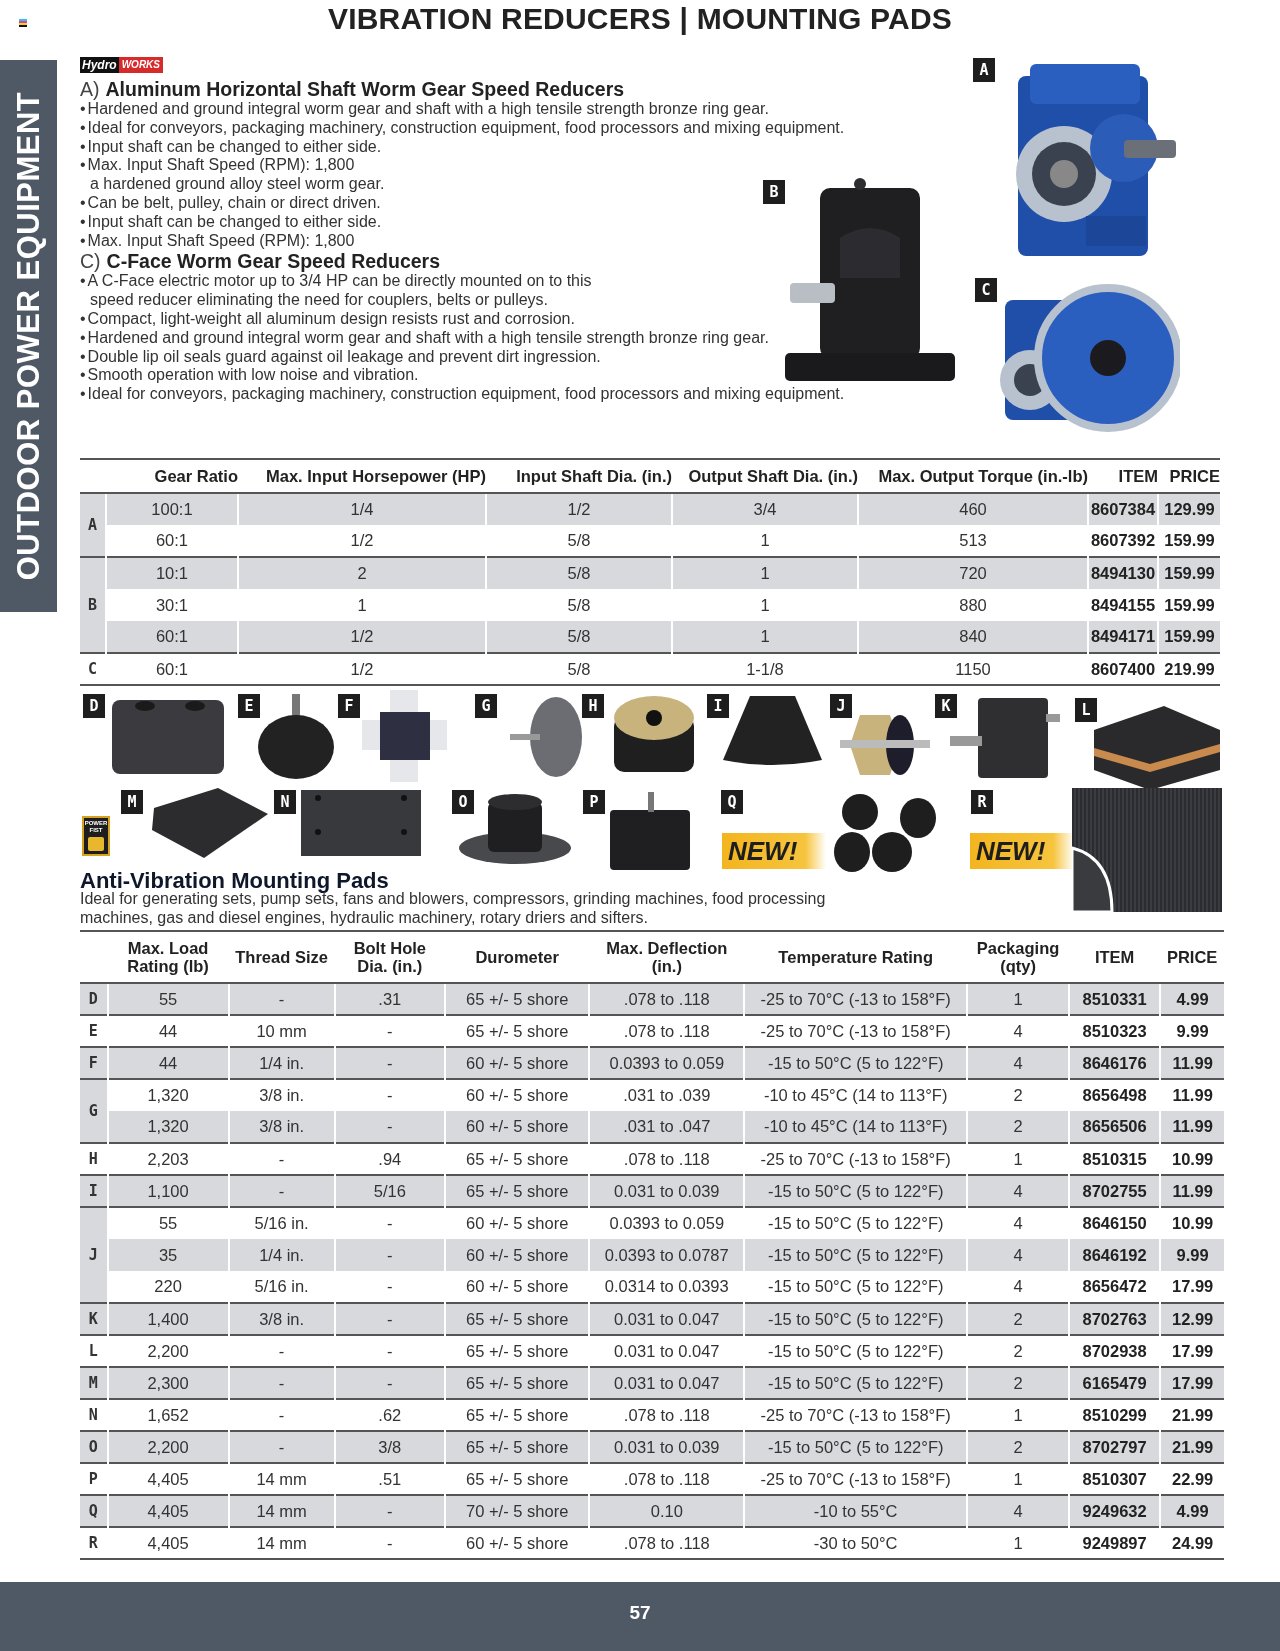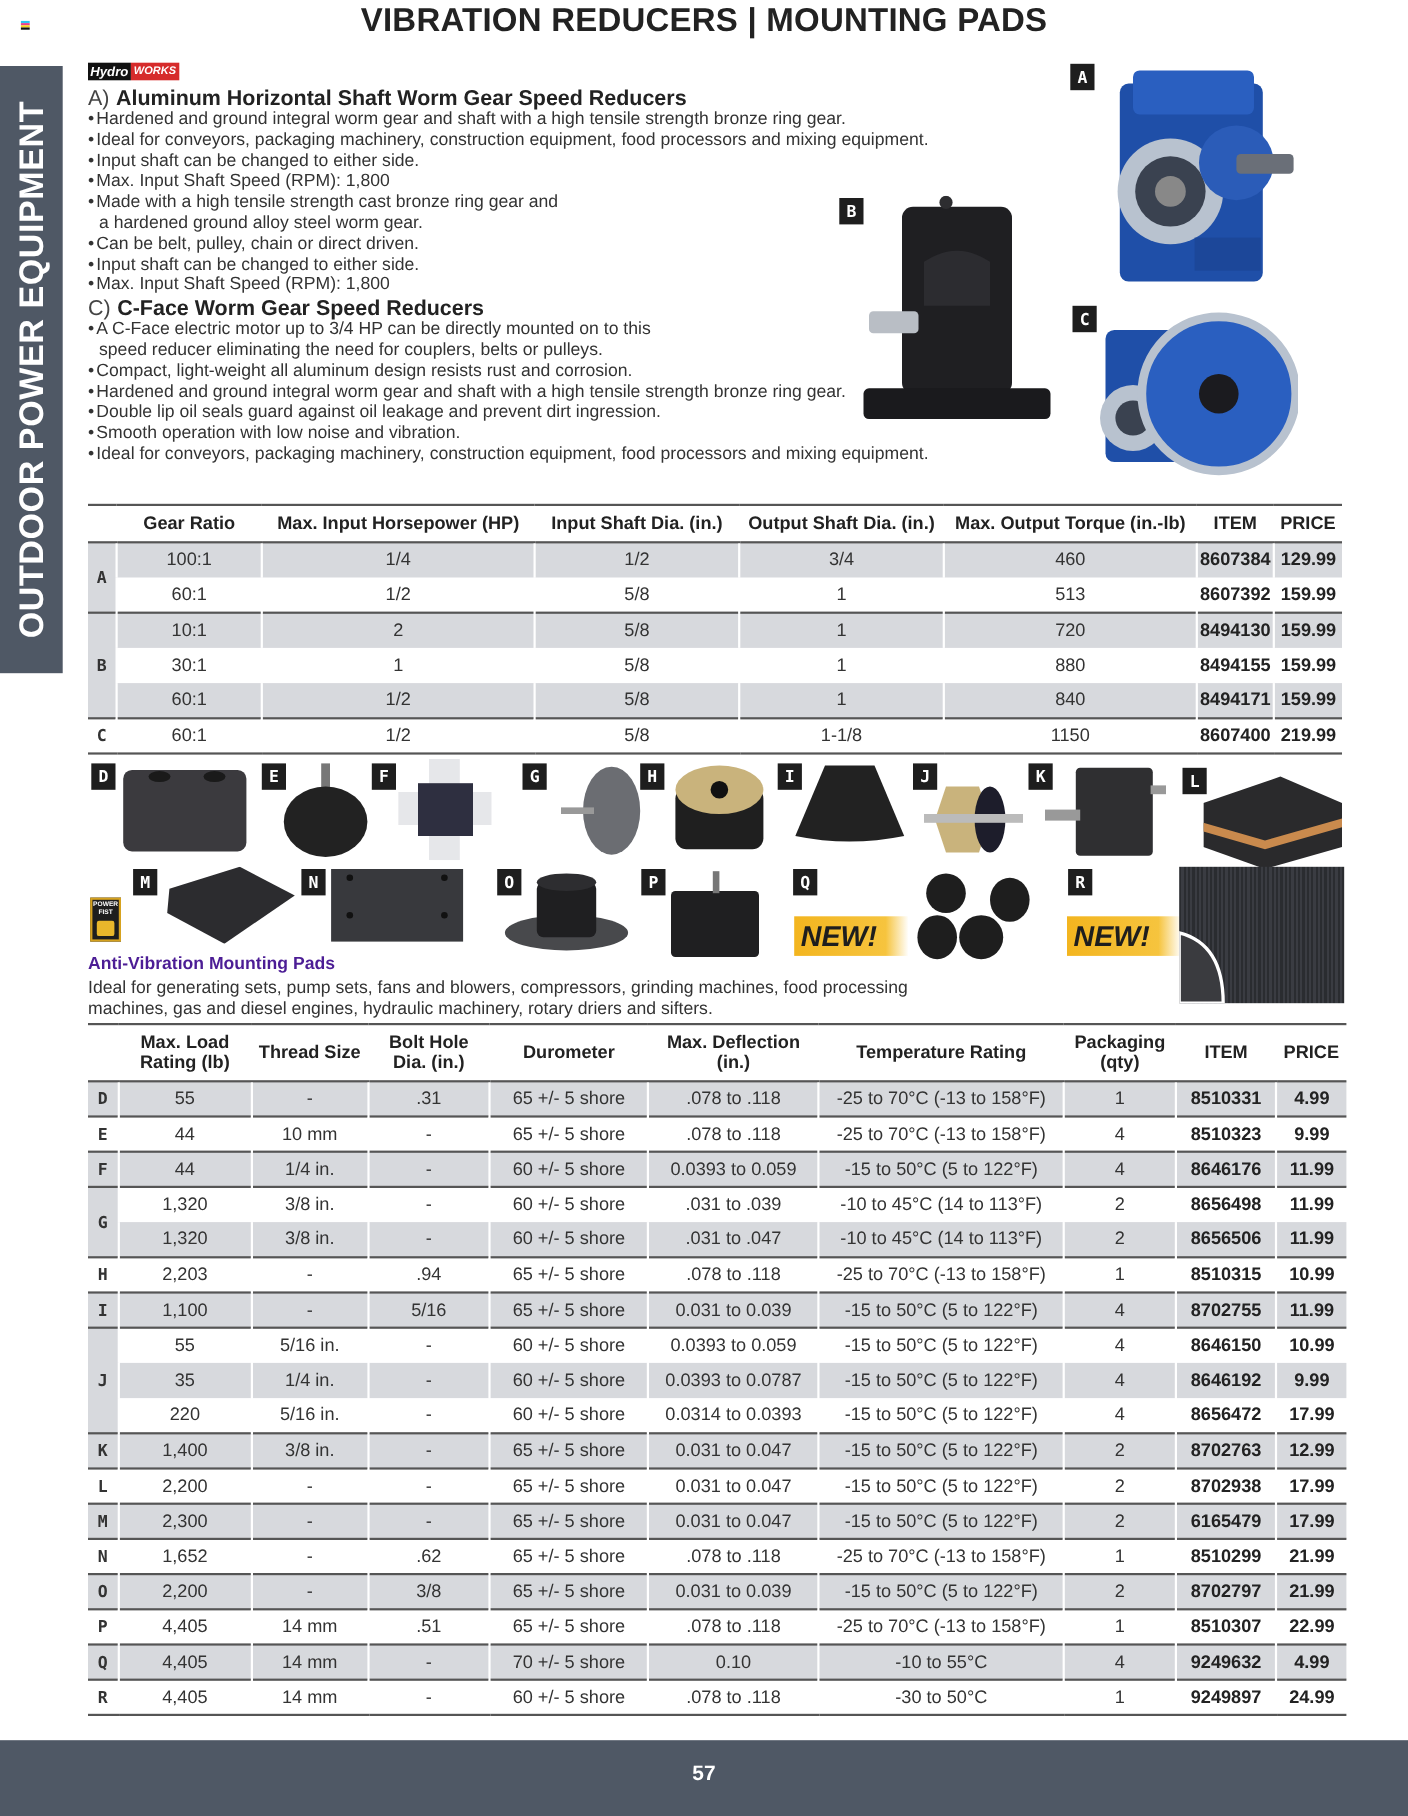--- a/index.html
+++ b/index.html
@@ -27,36 +27,36 @@
 
   .product-tag { position: absolute; width: 22px; height: 24px; background: #1e1e1e; color: #fff; font-weight: bold; font-size: 15px; text-align: center; line-height: 24px; font-family: "DejaVu Sans Mono", monospace; }
 
   .img-block { position: absolute; }
 
   table { border-collapse: collapse; position: absolute; }
   td, th { text-align: center; font-size: 16.5px; color: #333; }
   th { font-weight: bold; color: #222; font-size: 16.5px; }
 
   .t1 { left: 80px; top: 458px; width: 1140px; border-top: 2px solid #555; }
-  .t1 th { height: 34px; }
+  .t1 th { height: 34px; text-align: right; }
   .t1 td { height: 32px; border-left: 2px solid #fff; }
   .t1 .grp { font-weight: bold; font-family: "DejaVu Sans Mono", monospace; font-size: 15px; width: 26px; background: #d7d9dd; border-left: none; }
   .t1 .grp.c { background: #fff; }
   .t1 tr.shade td:not(.grp) { background: #d7d9dd; }
   .t1 tr.sep td { border-top: 2px solid #555; }
   .t1 tr.last td { border-bottom: 2px solid #555; }
   .t1 .item { font-weight: bold; color: #222; margin-top: 44px; }
   .t1 .price { font-weight: bold; color: #222; }
 
   .new-badge { position: absolute; width: 104px; height: 36px; background: linear-gradient(90deg,#f3b51f 0%,#f6c43e 80%,rgba(246,196,62,0) 100%); color: #1e1e1e; font-style: italic; font-weight: bold; font-size: 26px; line-height: 36px; padding-left: 6px; margin-top: 13px; }
 
   .pf-logo { position: absolute; left: 82px; top: 816px; width: 28px; height: 40px; background: #1e1e1e; border: 2px solid #d6a21f; color: #fff; font-size: 6px; font-weight: bold; text-align: center; line-height: 7px; padding-top: 2px; }
   .pf-logo .fist { width: 16px; height: 14px; margin: 3px auto 0; background: #e9b72b; border-radius: 2px; }
 
-  .anti-title { position: absolute; left: 80px; top: 868px; font-size: 16px; font-weight: bold; color: #4c1d95; }
+  .anti-title { position: absolute; left: 80px; top: 868px; font-size: 22px; font-weight: bold; color: #0f172a; }
   .anti-desc { position: absolute; left: 80px; top: 890px; width: 860px; font-size: 16px; line-height: 18.8px; color: #333; }
 
   .t2 { left: 80px; top: 930px; width: 1144px; border-top: 2px solid #555; }
   .t2 th { height: 52px; line-height: 18px; }
   .t2 td { height: 32px; border-left: 2px solid #fff; }
   .t2 .grp { font-weight: bold; font-family: "DejaVu Sans Mono", monospace; font-size: 15px; width: 26px; background: #d7d9dd; border-left: none; }
   .t2 .grp.w { background: #fff; }
   .t2 tr.shade td:not(.grp) { background: #d7d9dd; }
   .t2 tr.sep td { border-top: 2px solid #555; }
   .t2 tr.last td { border-bottom: 2px solid #555; }
@@ -86,21 +86,20 @@
     <span class="b">WORKS</span>
 </div>
 
 <div class="desc">
   <div class="sec-title"><span class="ltr">A)</span><span>Aluminum Horizontal Shaft Worm Gear Speed Reducers</span></div>
   <div class="bullet">Hardened and ground integral worm gear and shaft with a high tensile strength bronze ring gear.</div>
   <div class="bullet">Ideal for conveyors, packaging machinery, construction equipment, food processors and mixing equipment.</div>
   <div class="bullet">Input shaft can be changed to either side.</div>
   <div class="bullet">Max. Input Shaft Speed (RPM): 1,800</div>
 
-  <div class="bullet">Made with a high tensile strength cast bronze ring gear and</div>
   <div class="cont">a hardened ground alloy steel worm gear.</div>
   <div class="bullet">Can be belt, pulley, chain or direct driven.</div>
   <div class="bullet">Input shaft can be changed to either side.</div>
   <div class="bullet">Max. Input Shaft Speed (RPM): 1,800</div>
 
   <div class="sec-title"><span class="ltr">C)</span><span>C-Face Worm Gear Speed Reducers</span></div>
   <div class="bullet">A C-Face electric motor up to 3/4 HP can be directly mounted on to this</div>
   <div class="cont">speed reducer eliminating the need for couplers, belts or pulleys.</div>
   <div class="bullet">Compact, light-weight all aluminum design resists rust and corrosion.</div>
   <div class="bullet">Hardened and ground integral worm gear and shaft with a high tensile strength bronze ring gear.</div>

